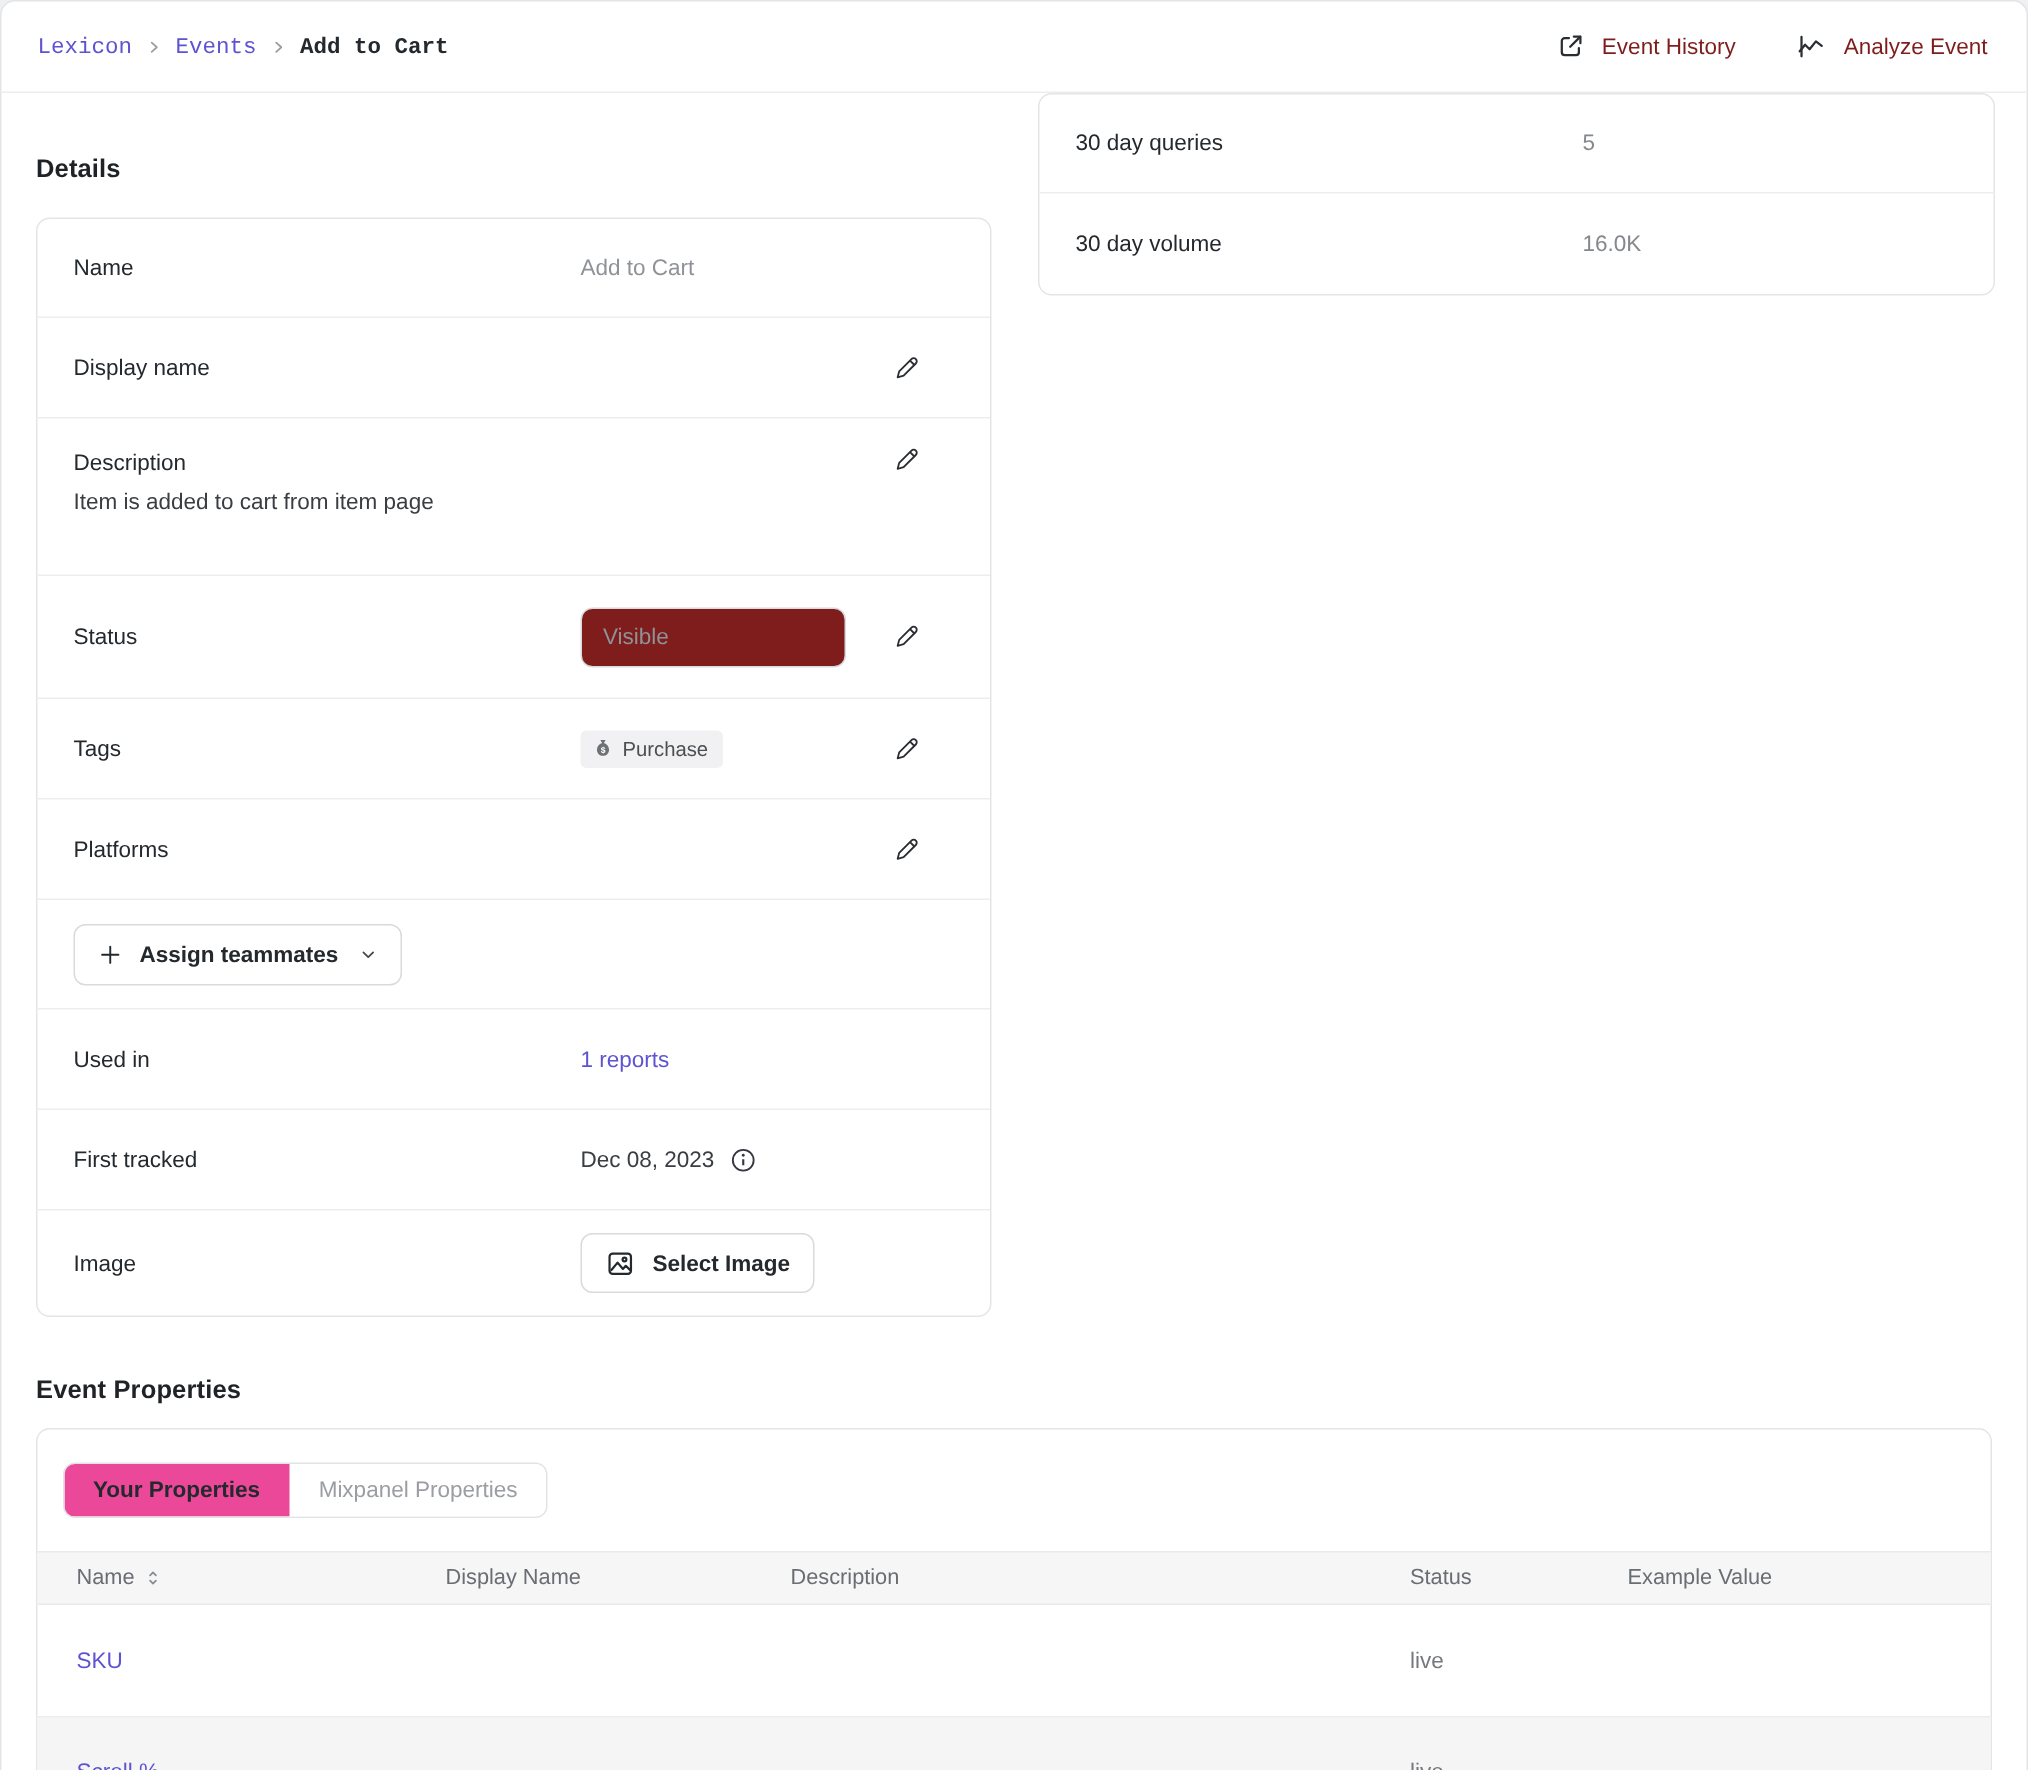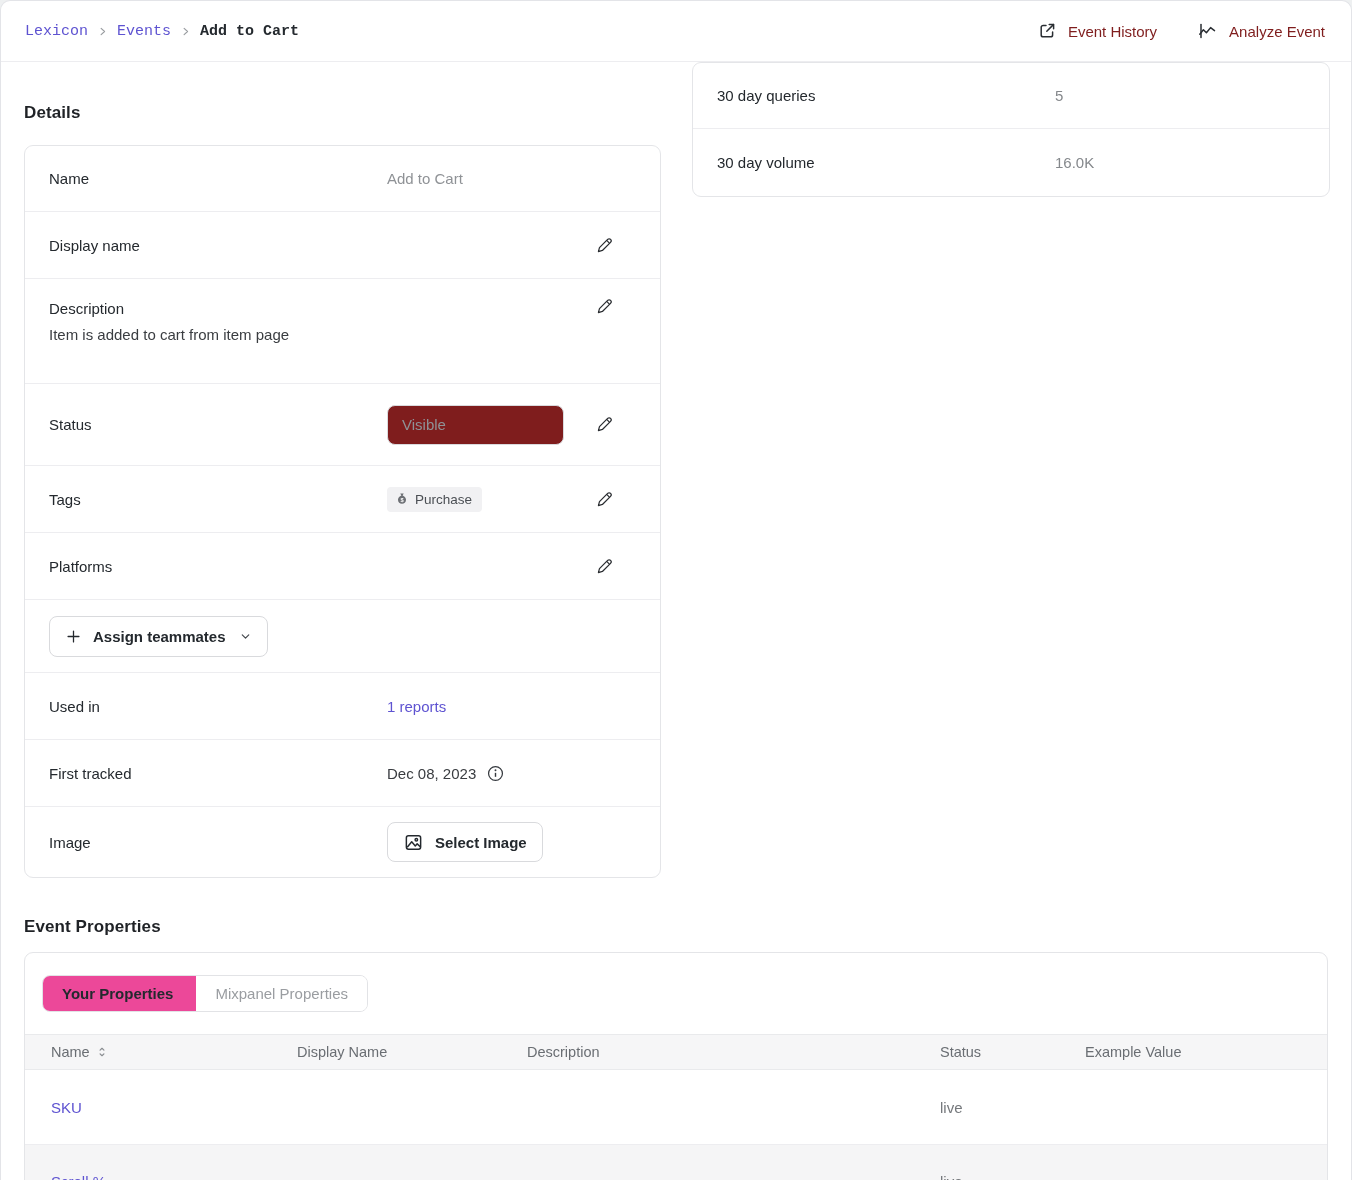--- a/index.html
+++ b/index.html
@@ -112,21 +112,21 @@
   }
   .tabs {
     display: inline-flex; margin: 22px 0 0 17px;
     border: 1px solid #e2e3e6; border-radius: 8px; overflow: hidden;
   }
   .tab {
     padding: 9px 19px; font-size: 15px; cursor: pointer;
     background: #fff; color: #9a9da1; border: none; font-family: inherit;
   }
   .tab.active { background: #ec4899; color: #24292e; font-weight: 700; }
-  .tab + .tab { border-left: 4px solid #ec4899; }
+  .tab + .tab { border-left: 1px solid #ec4899; }
 
   .ptable { margin-top: 22px; }
   .prow {
     display: grid;
     grid-template-columns: 246px 230px 413px 145px 1fr;
     align-items: center;
     padding-left: 26px;
   }
   .prow-head {
     background: #f6f6f7;

